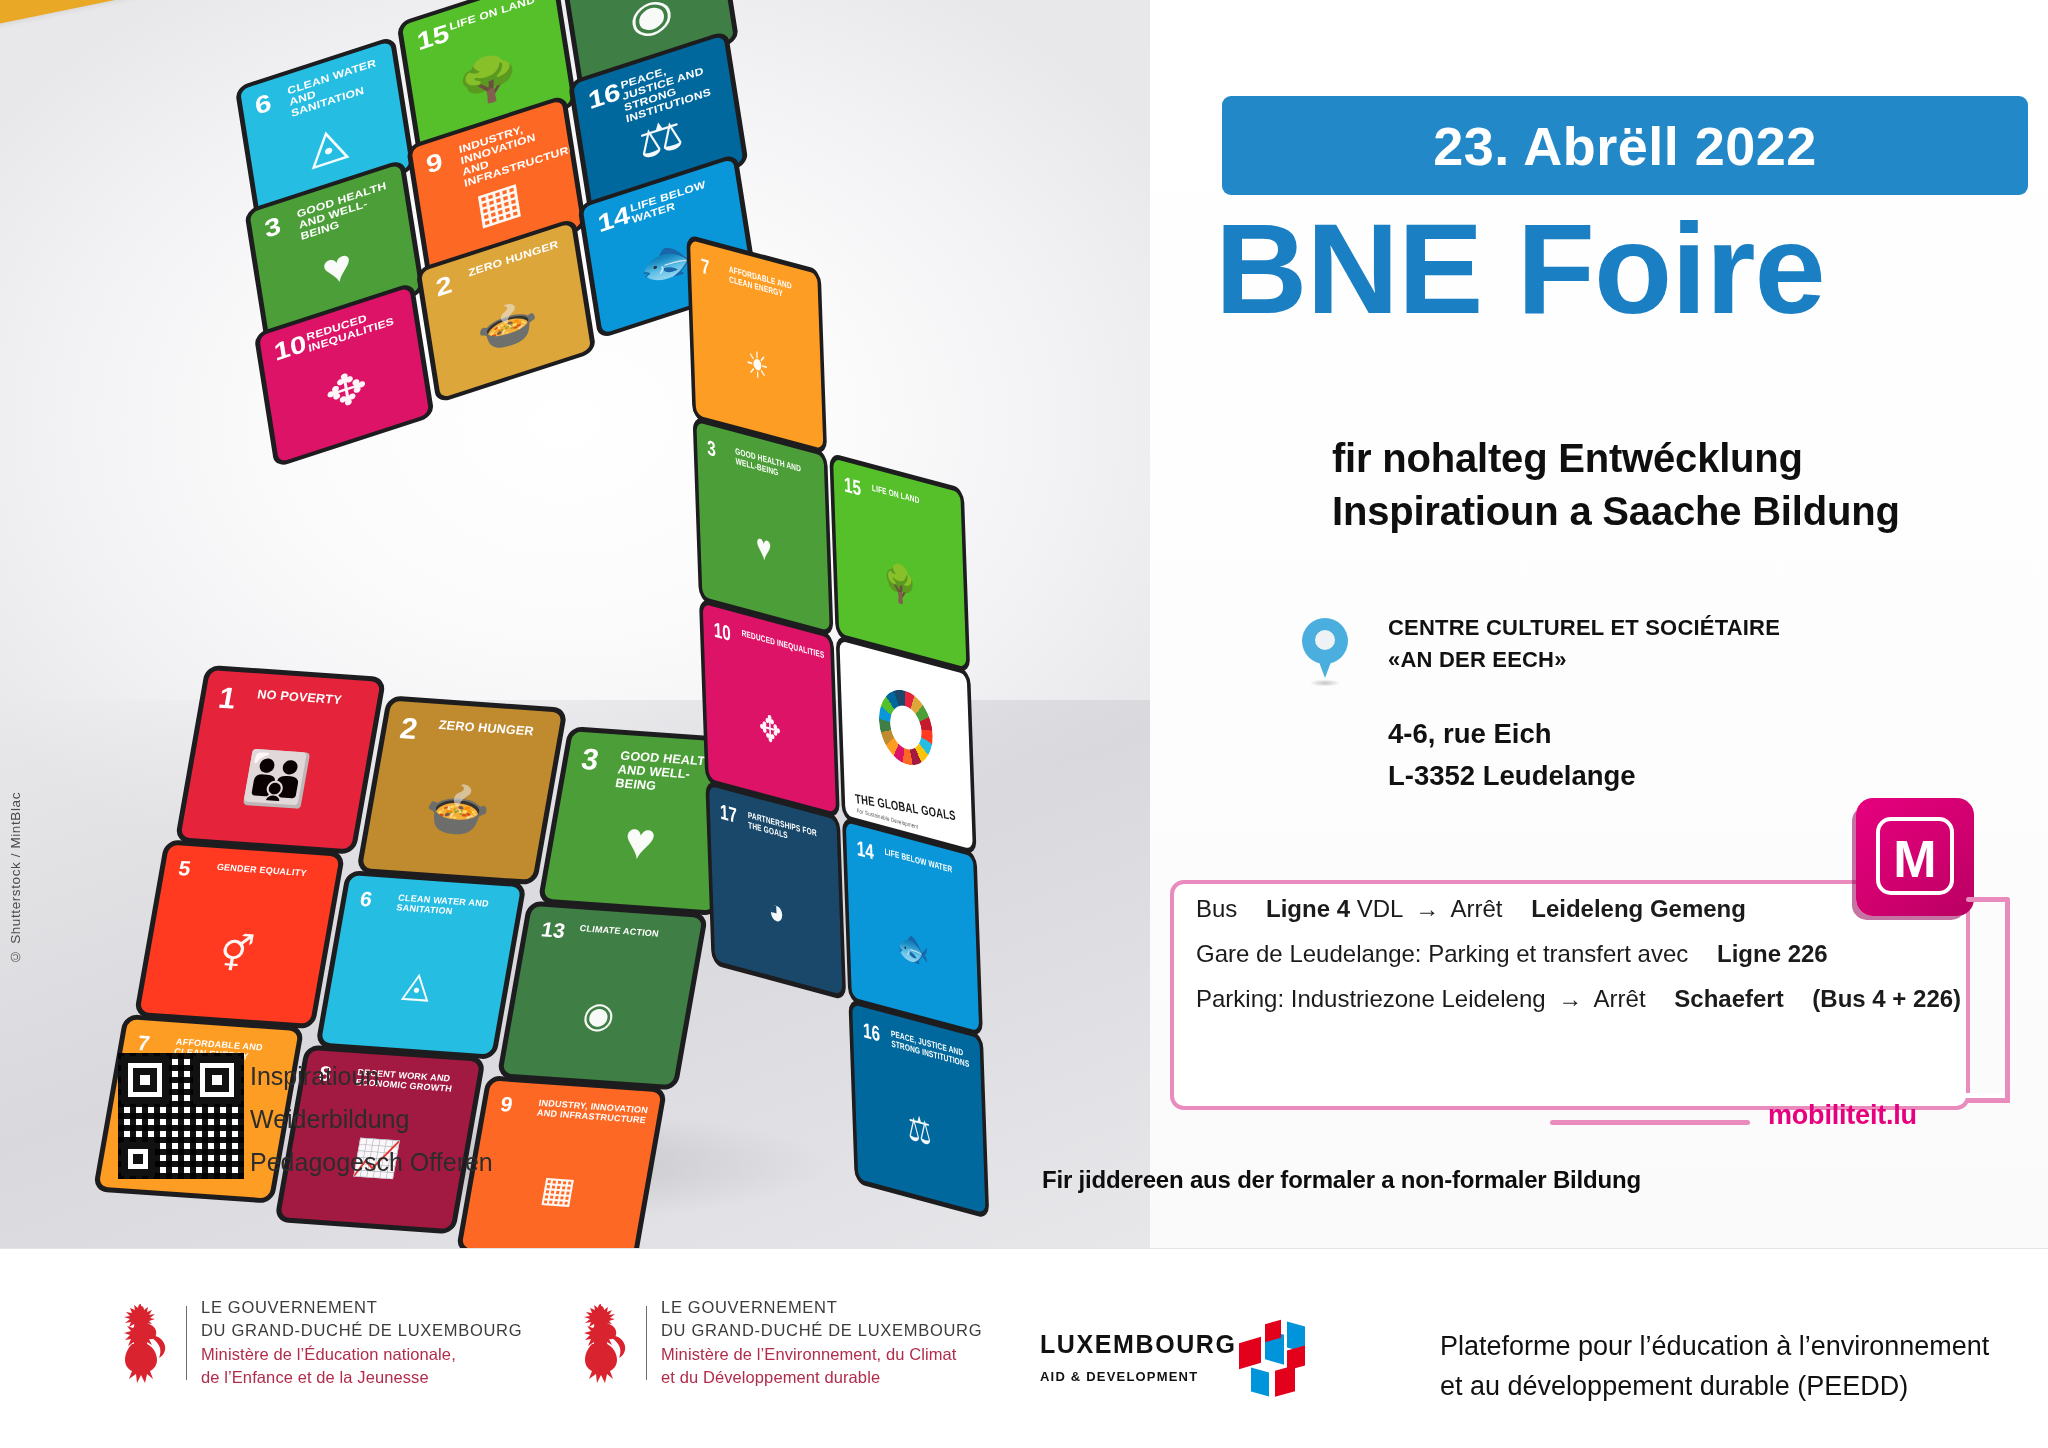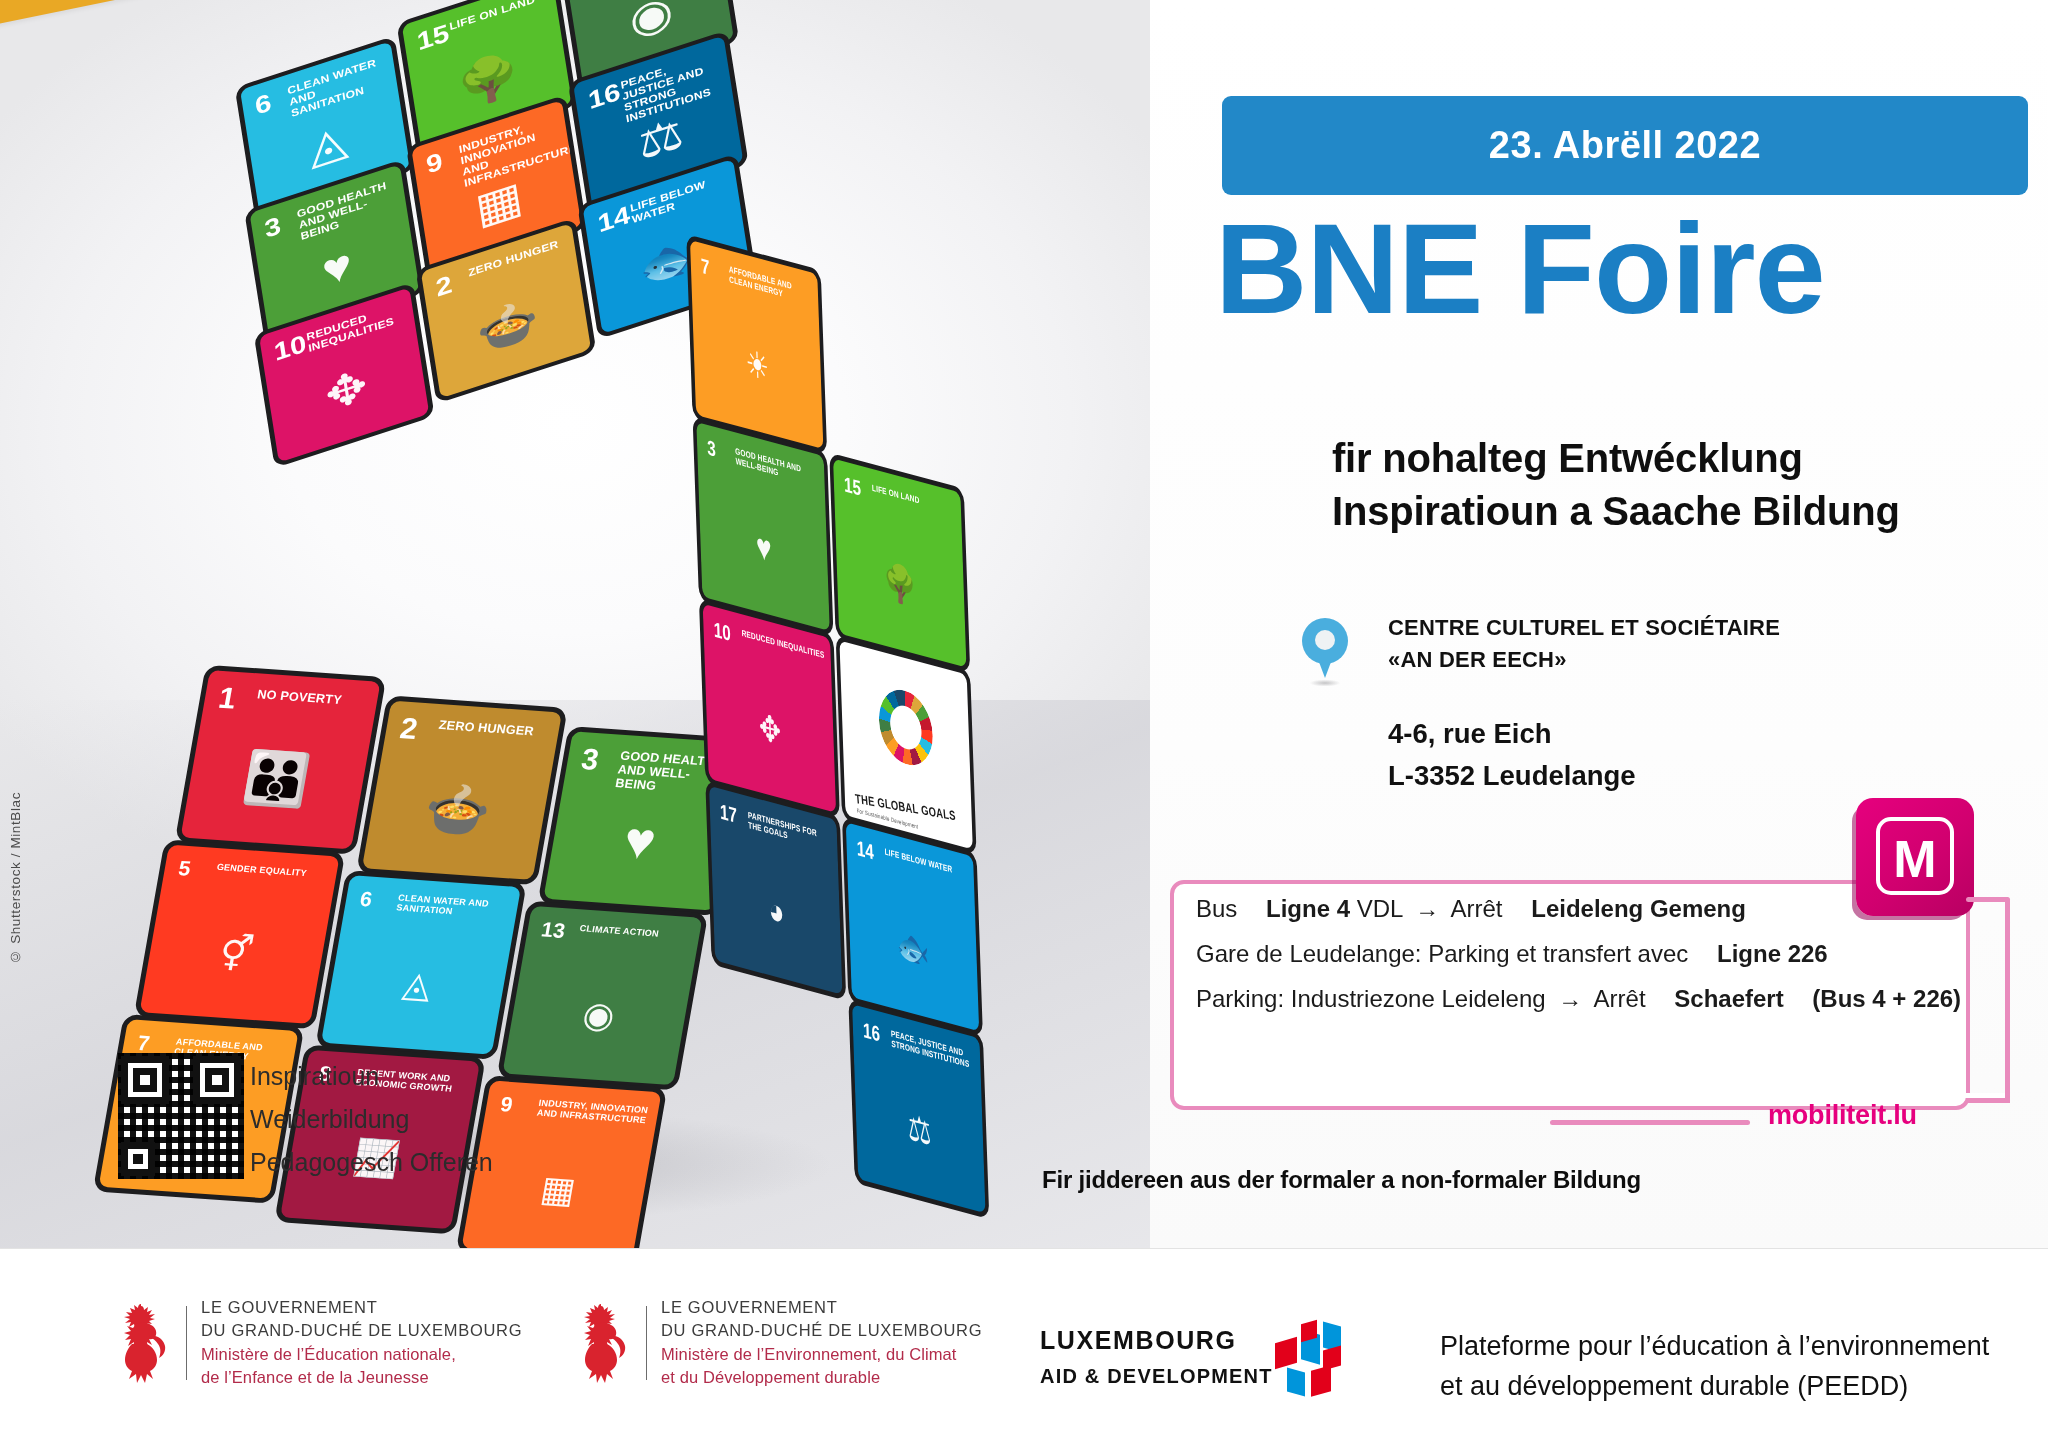--- a/index.html
+++ b/index.html
@@ -155,21 +155,21 @@
   }
 
   
   .date-badge{
     position:absolute; left:1222px; top:96px;
     width:806px; height:99px;
     background:#2288c8; border-radius:9px;
     display:flex; align-items:center; justify-content:center;
   }
   .date-badge span{
-    color:#fff; font-size:38px; font-weight:bold; letter-spacing:.5px;
+    color:#fff; font-size:54px; font-weight:bold; letter-spacing:.5px;
   }
   .bne-title{
     position:absolute; left:1215px; top:205px;
     font-size:128px; font-weight:bold; color:#1b7fc4;
     letter-spacing:-1px; line-height:1;
   }
   .subtitle{
     position:absolute; left:1332px; top:432px;
     font-size:40px; font-weight:bold; color:#0f0f0f;
     line-height:1.33; letter-spacing:-.2px;
@@ -305,21 +305,21 @@
   }
   .gov-text .l3,.gov-text .l4{
     font-size:16.5px; color:#b22b4a; letter-spacing:.1px;
   }
 
   .lad{
     position:absolute; left:1040px; top:1320px;
     display:flex; align-items:center; 
   }
   .lad-text .t1{ font-size:25px; font-weight:bold; letter-spacing:1.6px; color:#111; }
-  .lad-text .t2{ font-size:20px; font-weight:bold; letter-spacing:1.2px; color:#111; margin-top:10px; }
+  .lad-text .t2{ font-size:13px; font-weight:bold; letter-spacing:1.2px; color:#111; margin-top:10px; }
   .lad-mark{ position:relative; width:72px; height:74px; }
   .lad-mark span{ position:absolute; display:block; }
 
   .peedd{
     position:absolute; left:1440px; top:1327px;
     font-size:27px; font-weight:normal; color:#111; line-height:1.48;
   }
 </style>
 </head>
 <body>

